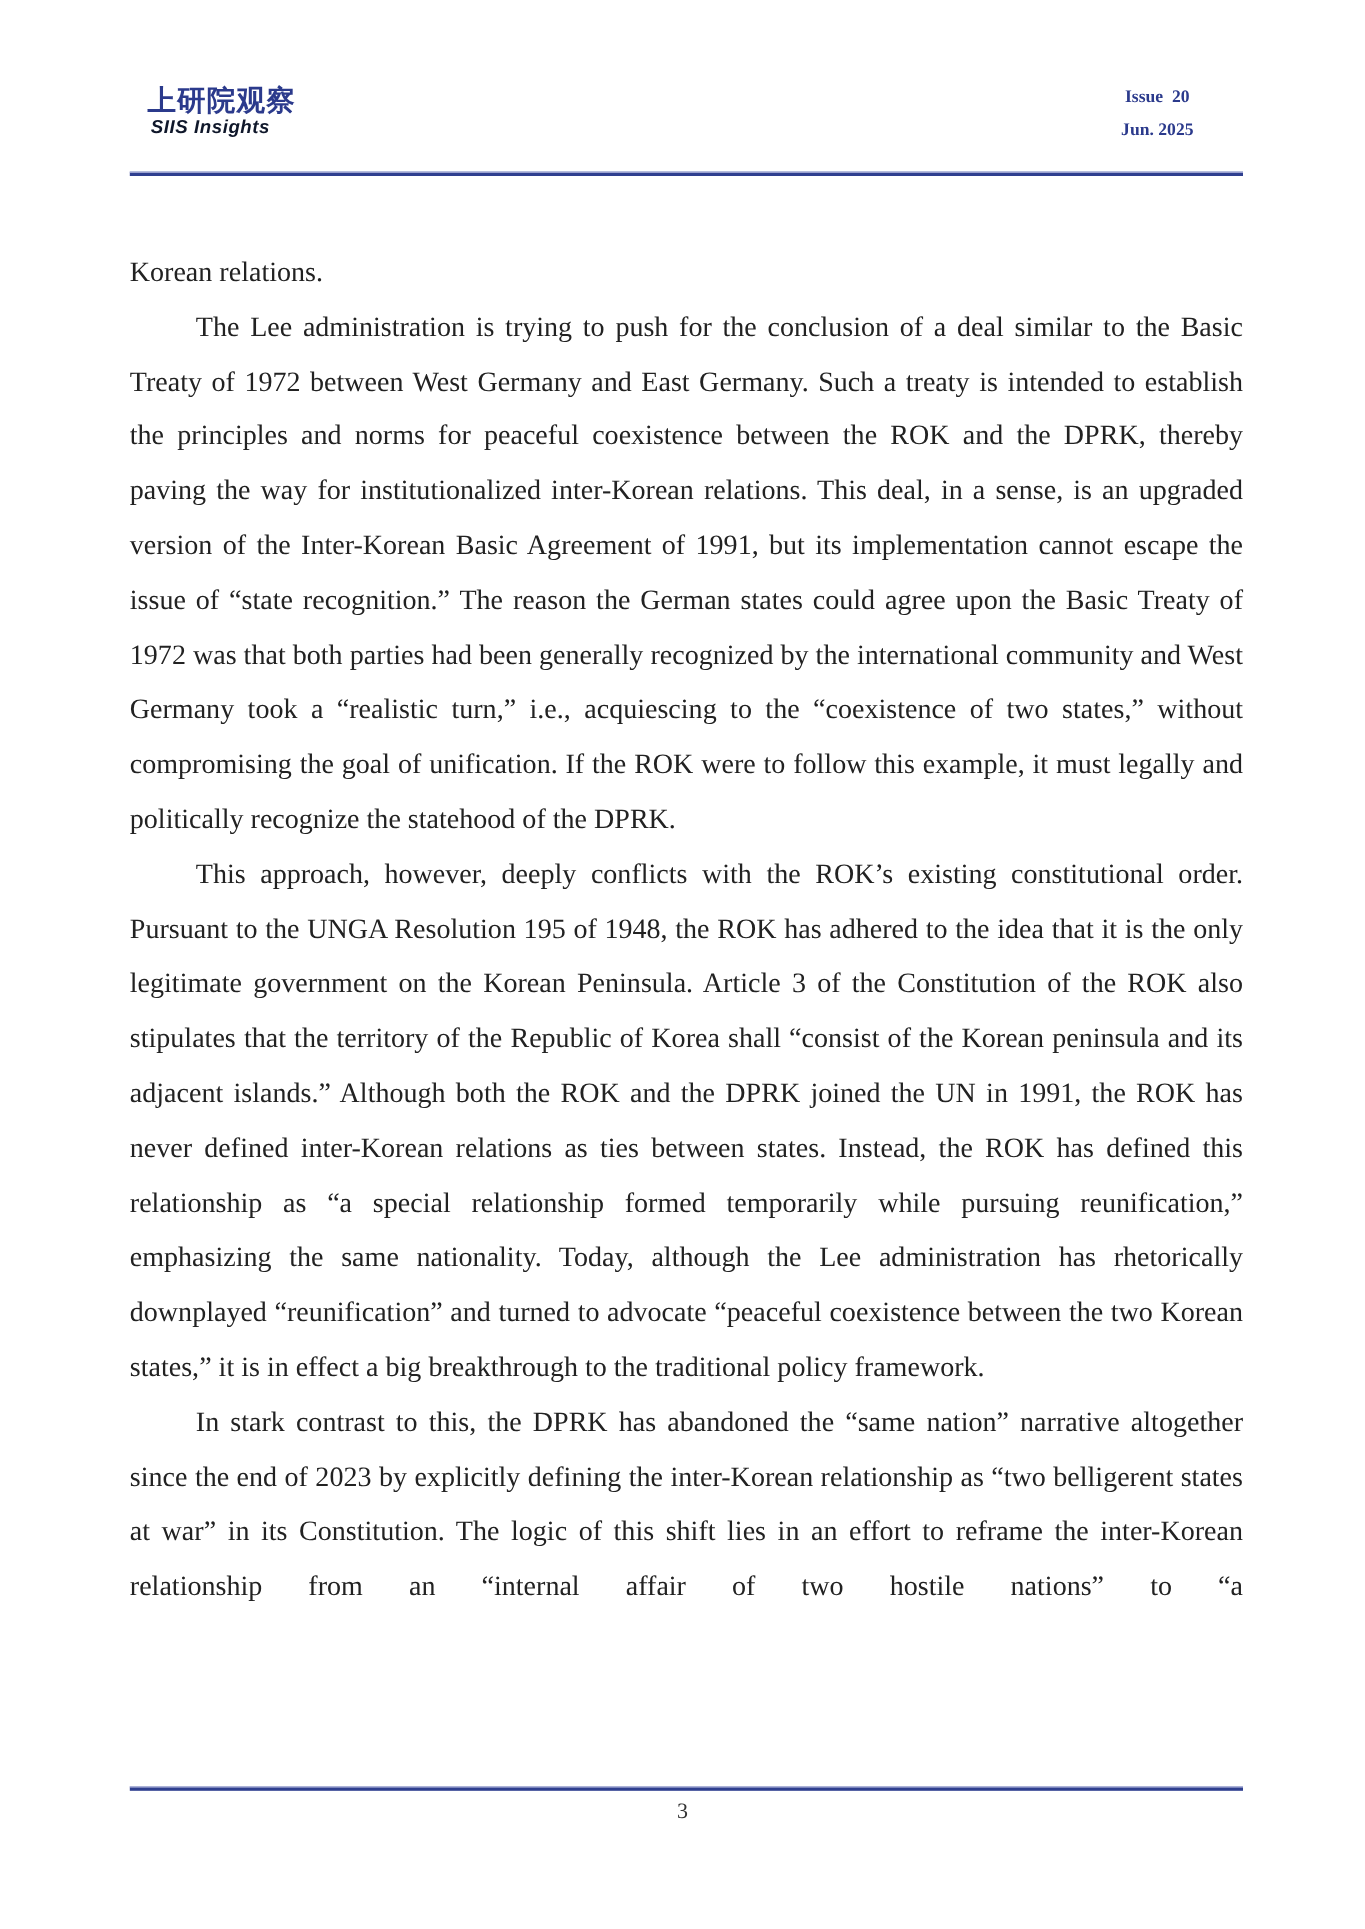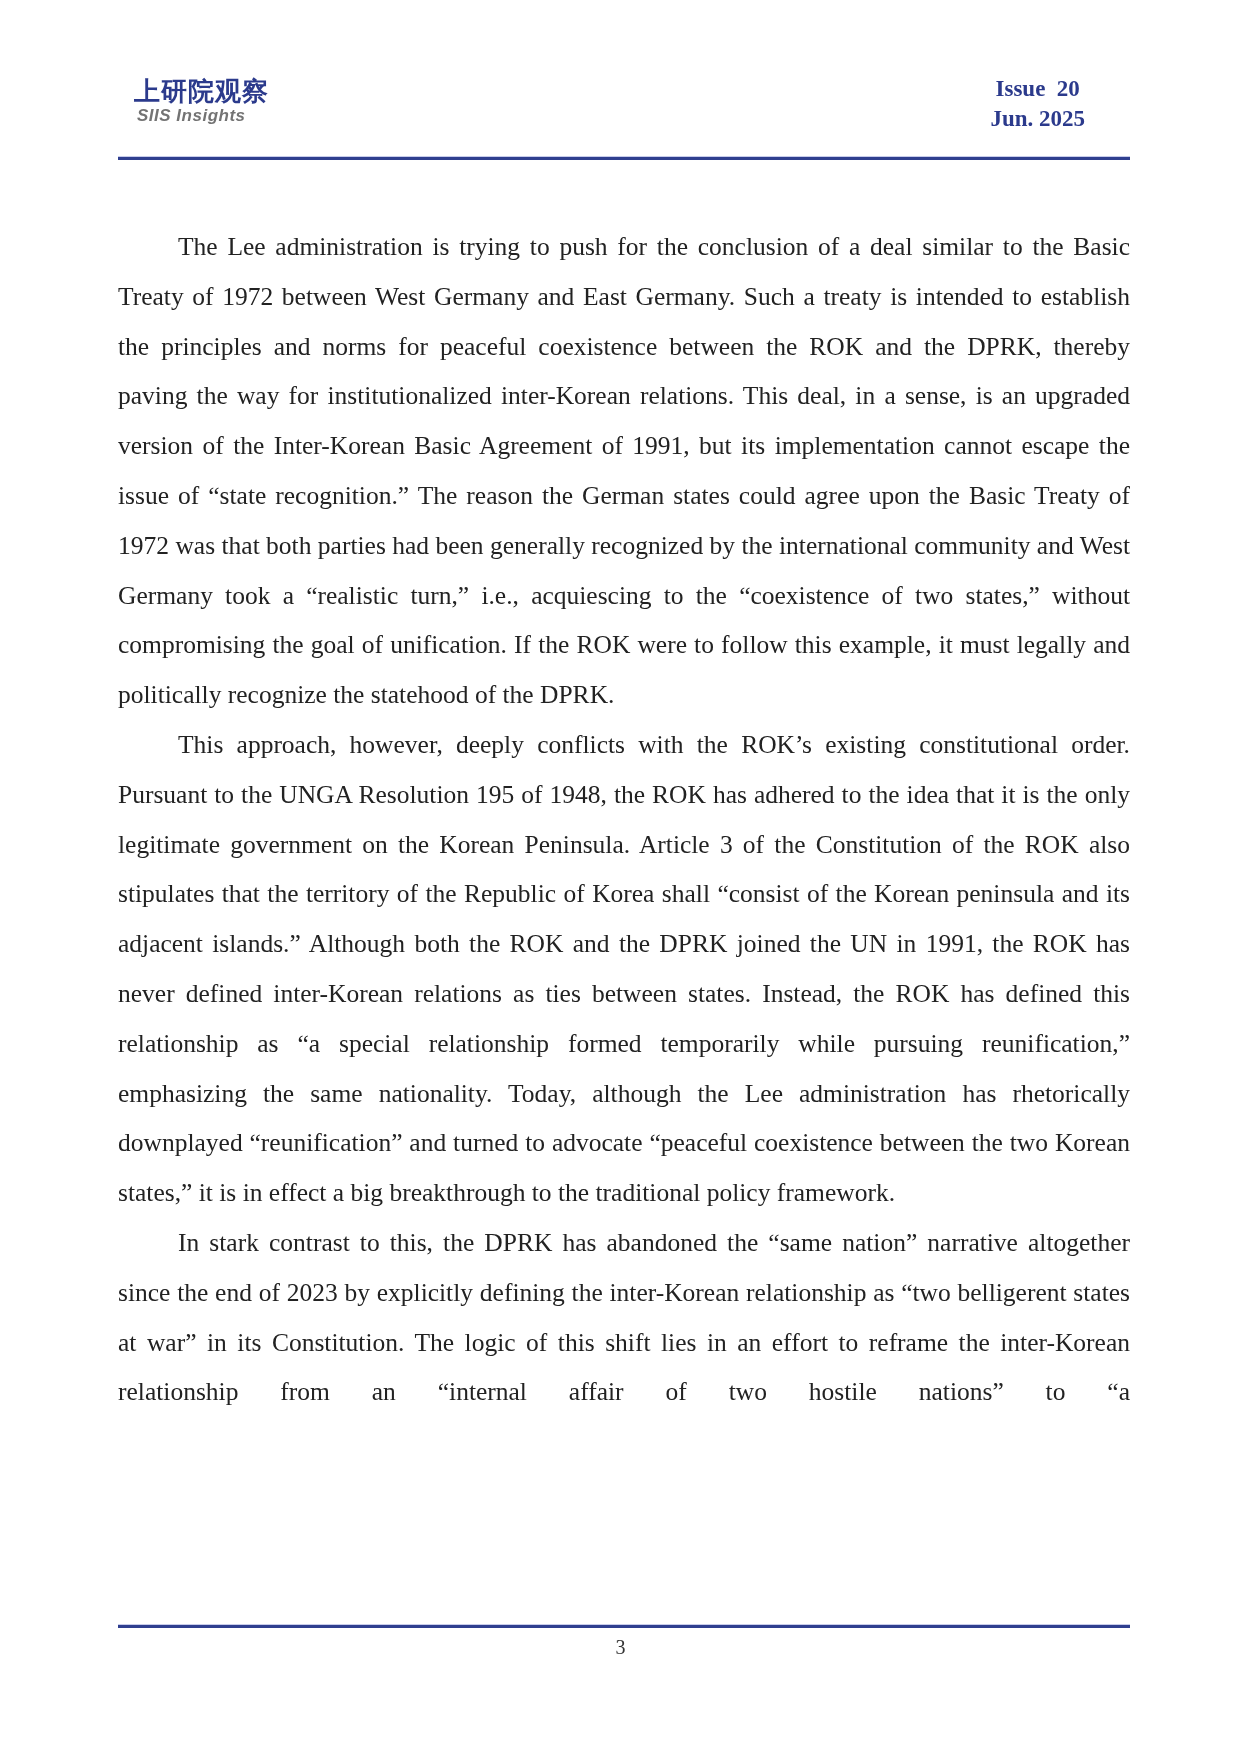--- a/index.html
+++ b/index.html
@@ -1,19 +1,19 @@
 <!DOCTYPE html>
 <html><head>
 <meta charset="utf-8">
 <style>
   html, body { margin:0; padding:0; background:#ffffff; }
   body { width:1241px; height:1754px; position:relative; overflow:hidden; }
   .logo-cn { position:absolute; left:134px; top:74px; font-family:"DejaVu Serif", serif; font-size:26px; font-weight:bold; color:#2b3a8c; letter-spacing:1px; }
-  .logo-en { position:absolute; left:137px; top:106px; font-family:"Liberation Sans", sans-serif; font-size:17px; font-weight:bold; font-style:italic; color:#737373; letter-spacing:0.5px; }
-  .issue { position:absolute; right:156px; top:74px; font-family:"Liberation Serif", serif; font-size:23px; font-weight:bold; color:#2b3a8c; text-align:center; line-height:30px; }
+  .logo-en { position:absolute; left:137px; top:106px; font-family:"Liberation Sans", sans-serif; font-size:17px; font-weight:bold; font-style:italic; color:#0f172a; letter-spacing:0.5px; }
+  .issue { position:absolute; right:156px; top:74px; font-family:"Liberation Serif", serif; font-size:16px; font-weight:bold; color:#2b3a8c; text-align:center; line-height:30px; }
   .rule { position:absolute; left:118px; width:1012px; height:3px; background:#2f3f8f; border-top:1px solid #c8ccea; }
   .rule.top { top:156px; }
   .rule.bottom { top:1624px; }
   .body-text { position:absolute; left:118px; top:222px; width:1012px; font-family:"Liberation Serif", serif; font-size:25.5px; color:#222222; line-height:49.8px; text-align:justify; }
   .body-text p { margin:0; }
   .body-text p.indent { text-indent:60px; }
   .page-number { position:absolute; left:0; width:1241px; top:1636px; text-align:center; font-family:"Liberation Serif", serif; font-size:20px; color:#333333; }
 </style>
 </head>
 <body>
@@ -23,19 +23,20 @@
   <div class="logo-en">SIIS Insights</div>
   <div class="issue">
     <div style="white-space:pre;">Issue  20</div>
     <div>Jun. 2025</div>
   </div>
 </div>
 
 <div class="rule top"></div>
 
 <div class="body-text">
+  <p>Korean relations.</p>
   <p class="indent">The Lee administration is trying to push for the conclusion of a deal similar to the Basic Treaty of 1972 between West Germany and East Germany. Such a treaty is intended to establish the principles and norms for peaceful coexistence between the ROK and the DPRK, thereby paving the way for institutionalized inter-Korean relations. This deal, in a sense, is an upgraded version of the Inter-Korean Basic Agreement of 1991, but its implementation cannot escape the issue of “state recognition.” The reason the German states could agree upon the Basic Treaty of 1972 was that both parties had been generally recognized by the international community and West Germany took a “realistic turn,” i.e., acquiescing to the “coexistence of two states,” without compromising the goal of unification. If the ROK were to follow this example, it must legally and politically recognize the statehood of the DPRK.</p>
   <p class="indent">This approach, however, deeply conflicts with the ROK’s existing constitutional order. Pursuant to the UNGA Resolution 195 of 1948, the ROK has adhered to the idea that it is the only legitimate government on the Korean Peninsula. Article 3 of the Constitution of the ROK also stipulates that the territory of the Republic of Korea shall “consist of the Korean peninsula and its adjacent islands.” Although both the ROK and the DPRK joined the UN in 1991, the ROK has never defined inter-Korean relations as ties between states. Instead, the ROK has defined this relationship as “a special relationship formed temporarily while pursuing reunification,” emphasizing the same nationality. Today, although the Lee administration has rhetorically downplayed “reunification” and turned to advocate “peaceful coexistence between the two Korean states,” it is in effect a big breakthrough to the traditional policy framework.</p>
   <p class="indent" style="text-align-last:justify;">In stark contrast to this, the DPRK has abandoned the “same nation” narrative altogether since the end of 2023 by explicitly defining the inter-Korean relationship as “two belligerent states at war” in its Constitution. The logic of this shift lies in an effort to reframe the inter-Korean relationship from an “internal affair of two hostile nations” to “a</p>
 </div>
 
 <div class="rule bottom"></div>
 <div class="page-number">3</div>
 
 </body></html>

